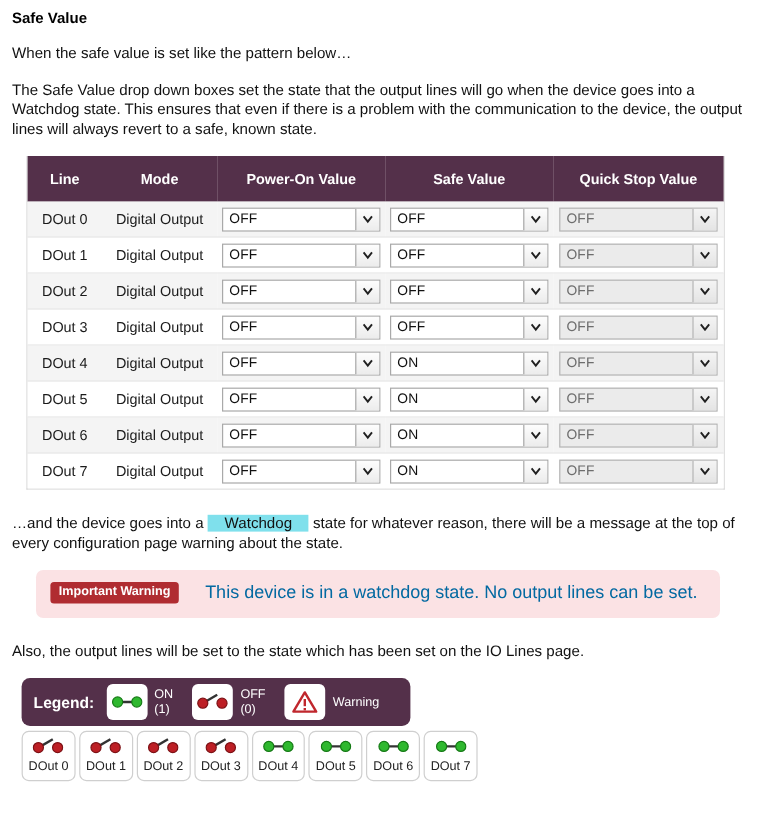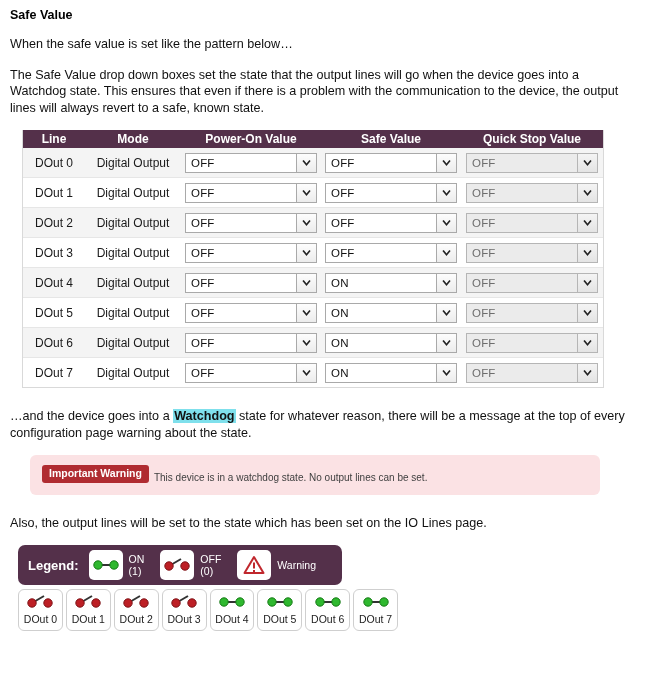--- a/index.html
+++ b/index.html
@@ -29,22 +29,21 @@
     color: #000;
   }
   p.body-text {
     margin: 0 0 14px 0;
     font-size: 12.6px;
     line-height: 16.5px;
     color: #111;
   }
   .hl-watchdog {
     background: #7fe0ec;
-    padding: 0 1px;
-    font-weight: bold;
+    padding: 0 14px;
   }
 
   
   .io-table-wrap {
     margin: 6px 0 0 12px;
     width: 582px;
     border: 1px solid #d9d9d9;
     border-top: none;
     box-sizing: border-box;
   }
@@ -52,21 +51,21 @@
     border-collapse: collapse;
     width: 580px;
     table-layout: fixed;
     font-size: 12px;
   }
   table.io-table thead th {
     background: #54304a;
     color: #ffffff;
     font-weight: bold;
     font-size: 12px;
-    height: 18px;
+    height: 38px;
     text-align: center;
     padding: 0;
     border: none;
   }
   table.io-table tbody td {
     height: 29px;
     padding: 0 4px;
     border: none;
     border-bottom: 1px solid #e6e6e6;
     vertical-align: middle;
@@ -133,36 +132,36 @@
   .warn-panel {
     margin: 14px 0 0 20px;
     width: 570px;
     background: #fbe2e4;
     border-radius: 6px;
     padding: 10px 12px 12px 12px;
     box-sizing: border-box;
   }
   .warn-row {
     display: flex;
-    align-items: flex-end;
-    gap: 5px;
+    align-items: center;
+    gap: 22px;
   }
   .warn-badge {
     background: #b02c31;
     color: #ffffff;
     font-weight: bold;
     font-size: 10.5px;
     padding: 3px 7px 4px 7px;
     border-radius: 3px;
     white-space: nowrap;
     line-height: 1;
   }
   .warn-msg {
-    color: #404040;
-    font-size: 10px;
+    color: #0369a1;
+    font-size: 15px;
   }
   .warn-btn-row {
     display: flex;
     justify-content: center;
     margin-top: 9px;
   }
   .btn-green {
     background: #56b256;
     color: #ffffff;
     border: 1px solid #4aa04a;

